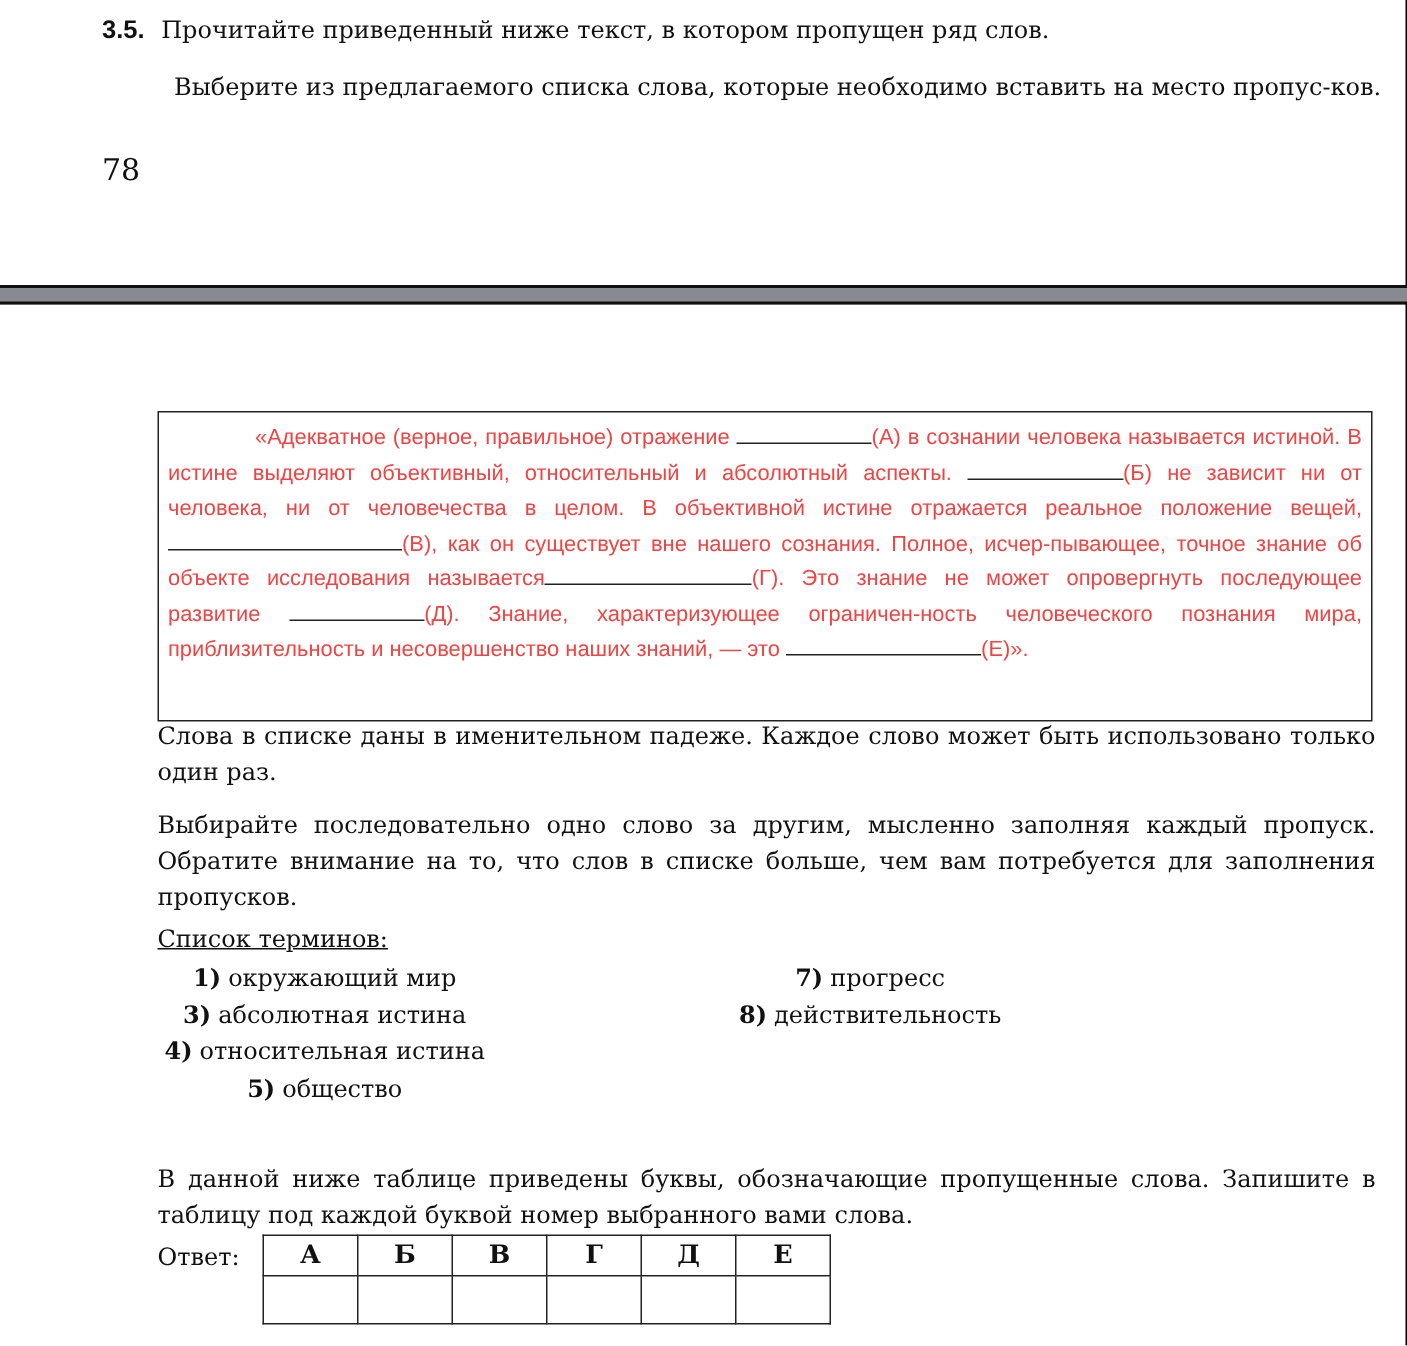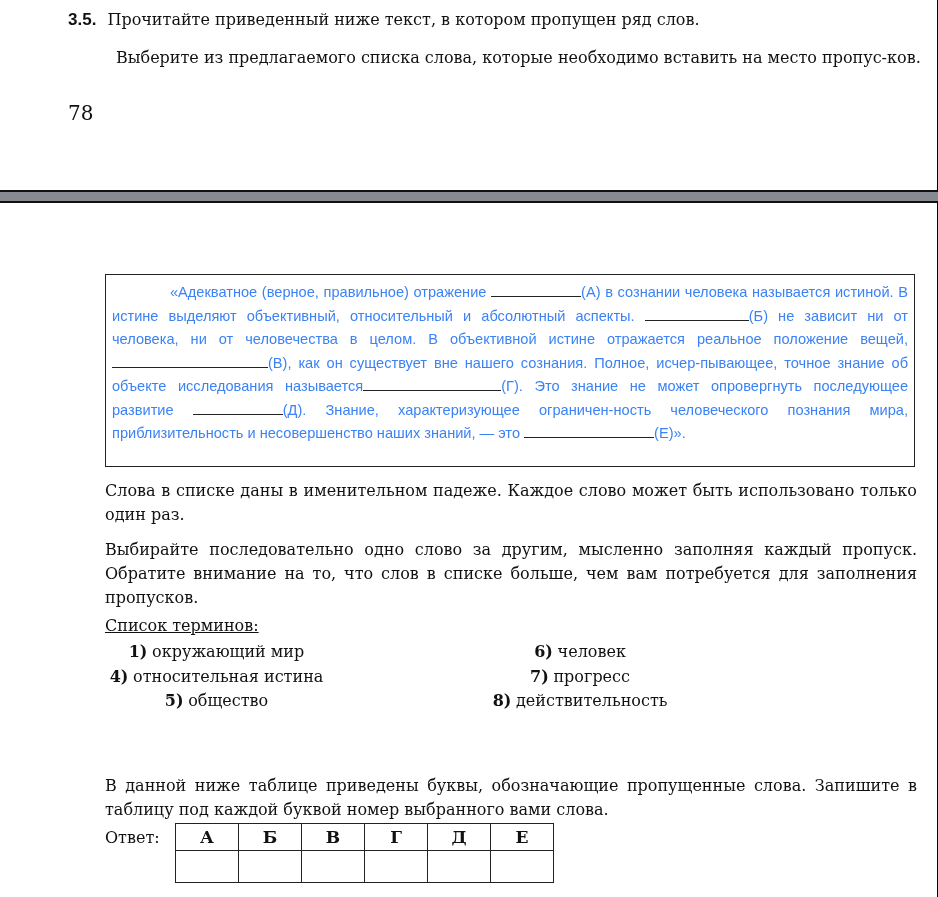--- a/index.html
+++ b/index.html
@@ -30,23 +30,23 @@
     .separator {
       position: absolute; left: 0; top: 190px; width: 938px; height: 9px;
       background: #878b91; border-top: 2px solid #111; border-bottom: 2px solid #111;
     }
     .page-bottom {
       position: absolute; left: 0; top: 202px; width: 937px; height: 695px;
       border-right: 1px solid #000;
     }
     .text-box {
       position: absolute; left: 105px; top: 274px; width: 796px; height: 177px;
-      border: 1.5px solid #222; padding: 6px 6px 8px 6px;
+      border: 1.5px solid #222; padding: 6px 6px 22px 6px;
       font-family: "Liberation Sans", "DejaVu Sans", sans-serif;
-      font-size: 14.6px; line-height: 23.5px; text-align: justify; color: #3b82f6;
+      font-size: 14.6px; line-height: 23.5px; text-align: justify; color: #ef4444;
     }
     .text-box p { margin: 0; text-indent: 58px; }
     .blank { display: inline-block; border-bottom: 1px solid #222; height: 14px; vertical-align: baseline; }
     .para {
       position: absolute; left: 105px; width: 812px; font-size: 16px; line-height: 24px;
       text-align: justify; margin: 0;
     }
     .terms-title { position: absolute; left: 105px; top: 616px; font-size: 16px; text-decoration: underline; }
     .term-col { position: absolute; top: 640px; font-size: 16px; line-height: 24.5px; }
     .term-col.left { left: 105px; }
@@ -81,25 +81,25 @@
 <div class="text-box">
   <p><span>«Адекватное (верное, правильное) отражение </span><span class="blank" style="width:90px"></span><span>(А) в сознании человека называется истиной. В истине выделяют объективный, относительный и абсолютный аспекты. </span><span class="blank" style="width:104px"></span><span>(Б) не зависит ни от человека, ни от человечества в целом. В объективной истине отражается реальное положение вещей, </span><span class="blank" style="width:156px"></span><span>(В), как он существует вне нашего сознания. Полное, исчер-пывающее, точное знание об объекте исследования называется</span><span class="blank" style="width:138px"></span><span>(Г). Это знание не может опровергнуть последующее развитие </span><span class="blank" style="width:90px"></span><span>(Д). Знание, характеризующее ограничен-ность человеческого познания мира, приблизительность и несовершенство наших знаний, — это </span><span class="blank" style="width:130px"></span><span>(Е)».</span></p>
 </div>
 
 <p class="para" style="top:479px">Слова в списке даны в именительном падеже. Каждое слово может быть использовано только один раз.</p>
 <p class="para" style="top:538px">Выбирайте последовательно одно слово за другим, мысленно заполняя каждый пропуск. Обратите внимание на то, что слов в списке больше, чем вам потребуется для заполнения пропусков.</p>
 
 <div class="terms-title">Список терминов:</div>
 <div class="term-col left">
   <div class="term"><span class="term-num">1)</span><span>окружающий мир</span></div>
+  <div class="term"><span class="term-num">3)</span><span>абсолютная истина</span></div>
   <div class="term"><span class="term-num">4)</span><span>относительная истина</span></div>
   <div class="term"><span class="term-num">5)</span><span>общество</span></div>
 </div>
 <div class="term-col right">
-  <div class="term"><span class="term-num">6)</span><span>человек</span></div>
   <div class="term"><span class="term-num">7)</span><span>прогресс</span></div>
   <div class="term"><span class="term-num">8)</span><span>действительность</span></div>
 </div>
 
 <p class="para" style="top:774px">В данной ниже таблице приведены буквы, обозначающие пропущенные слова. Запишите в таблицу под каждой буквой номер выбранного вами слова.</p>
 
 <div class="answer-label">Ответ:</div>
 <table class="answer">
   <tbody>
       <tr class="head">

